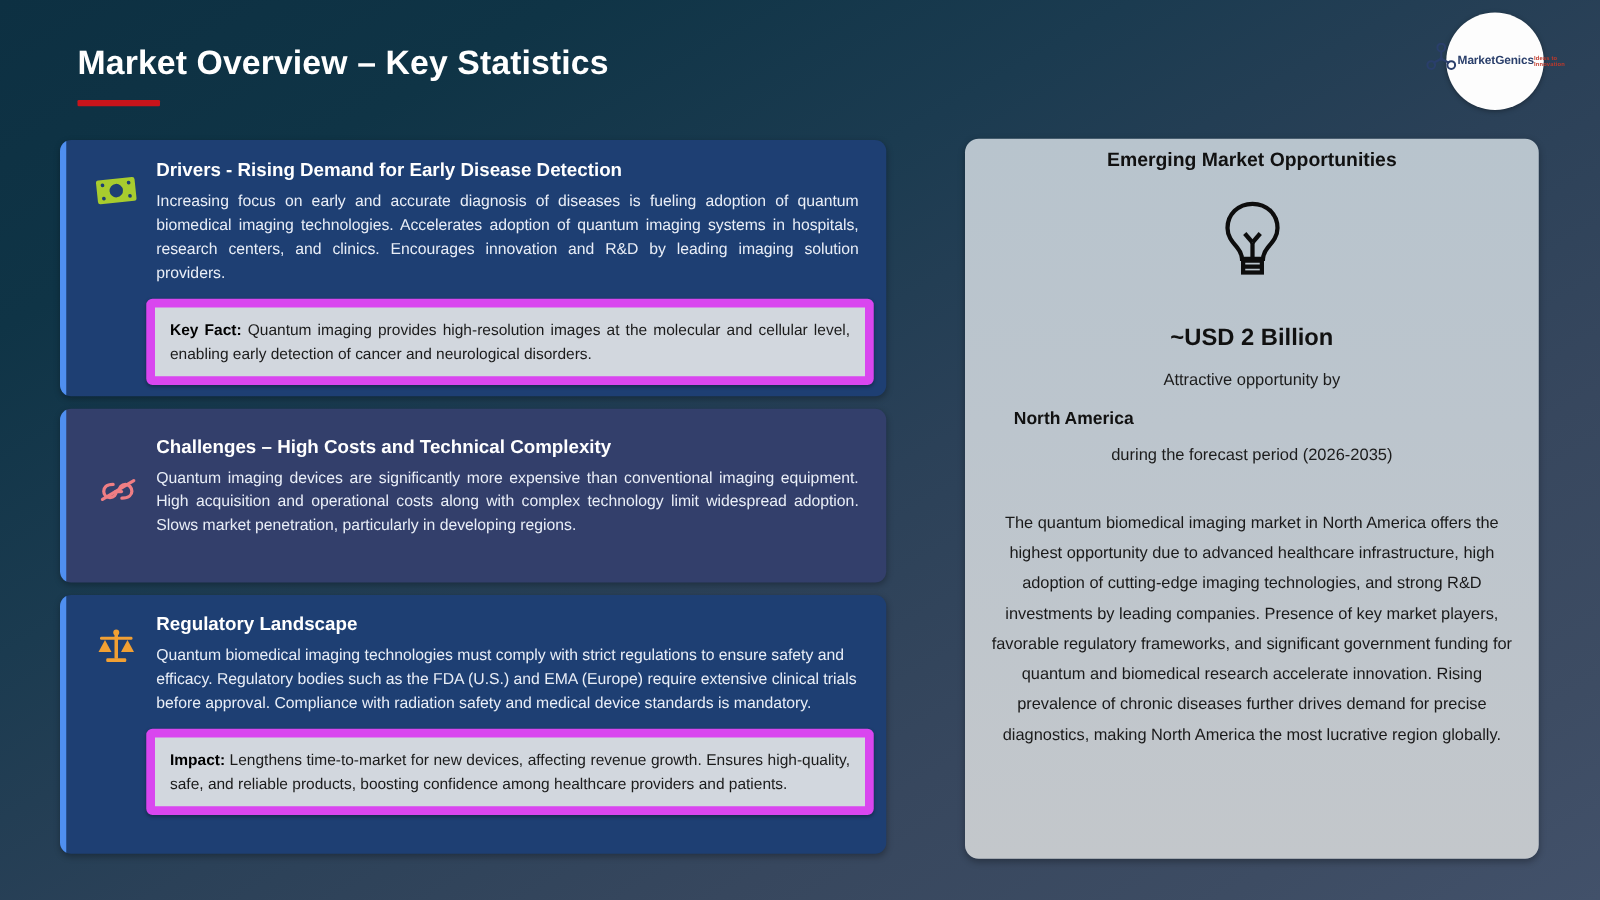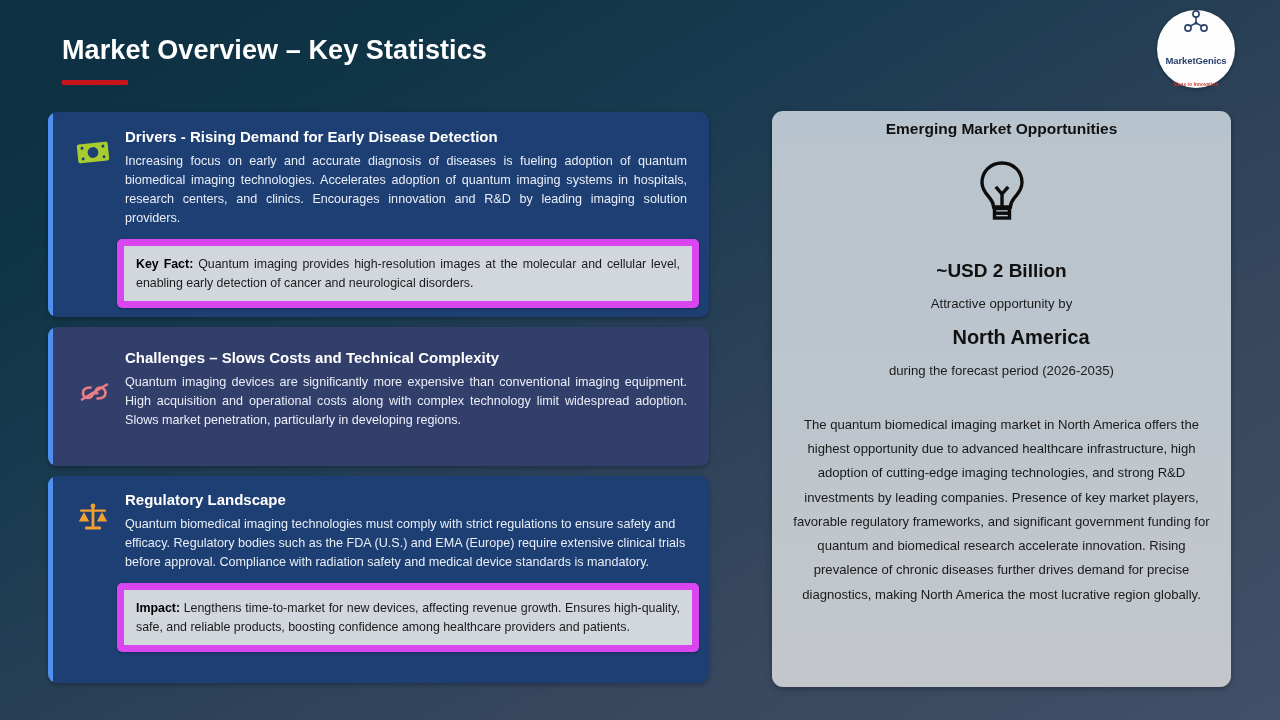--- a/index.html
+++ b/index.html
@@ -56,23 +56,23 @@
   
   #logo-badge {
     position: absolute;
     right: 45px;
     top: 10px;
     width: 78px;
     height: 78px;
     border-radius: 50%;
     background: #fdfdfd;
     display: flex;
-    flex-direction: column;
+    flex-direction: row;
     align-items: center;
-    justify-content: space-between;
+    justify-content: center;
     box-shadow: 0 1px 4px rgba(0,0,0,0.35);
   }
   #logo-mark { margin-bottom: 1px; }
   #logo-name {
     font-size: 9.5px;
     font-weight: bold;
     color: #2a3f6b;
     letter-spacing: -0.1px;
     line-height: 1;
   }
@@ -192,22 +192,22 @@
     color: #111111;
     margin-top: 36px;
   }
   #stat-caption-1 {
     text-align: center;
     font-size: 13.2px;
     color: #1c1c1c;
     margin-top: 14px;
   }
   #stat-region {
-    text-align: center;
-    font-size: 20px;
+    text-align: left;
+    font-size: 14px;
     font-weight: bold;
     color: #111111;
     margin-top: 15px;
     padding-left: 39px;
   }
   #stat-caption-2 {
     text-align: center;
     font-size: 13.2px;
     color: #1c1c1c;
     margin-top: 14px;
@@ -273,21 +273,21 @@
         <svg width="34" height="30" viewBox="0 0 34 30">
           <g fill="none" stroke="#ef7e84" stroke-width="2.6" stroke-linecap="round">
             <path d="M12.5 10.5 C6.5 10.5 5 13.5 5 16 C5 18.5 6.8 21 10 21 C13.2 21 15 18.5 15 16"></path>
             <path d="M19.5 21.5 C25.5 21.5 27.5 18.5 27.5 16 C27.5 13.5 25.5 10.5 22.3 10.5 C19.1 10.5 17.4 13 17.4 15.6"></path>
             <path d="M14.5 16.2 L19.2 16.2"></path>
             <path d="M4 22.5 L29 7.5"></path>
           </g>
         </svg>
       </div>
       <div class="card-inner">
-        <h2 class="card-title">Challenges – Slows Costs and Technical Complexity</h2>
+        <h2 class="card-title">Challenges – High Costs and Technical Complexity</h2>
         <p class="card-body justified">Quantum imaging devices are significantly more expensive than conventional imaging equipment. High acquisition and operational costs along with complex technology limit widespread adoption. Slows market penetration, particularly in developing regions.</p>
       </div>
     </div>
 
     <div class="card" id="card-regulatory">
       <div class="accent"></div>
       <div class="card-icon">
         <svg width="36" height="32" viewBox="0 0 36 32">
           <g fill="#f2a033">
             <rect x="16.6" y="6" width="2.8" height="20" rx="0.6"></rect>

